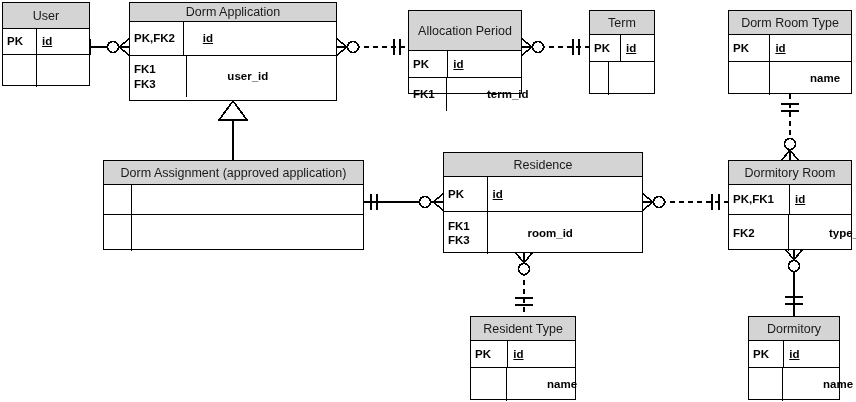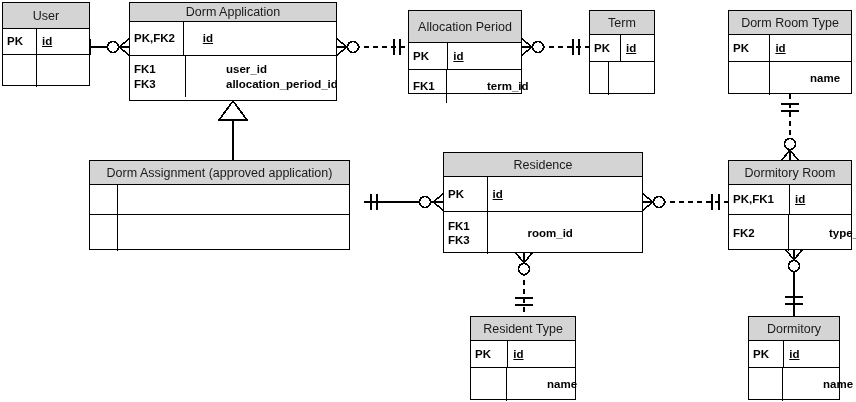--- a/index.html
+++ b/index.html
@@ -154,26 +154,25 @@
             <span class="attr-line pk-attr">id</span>
           </div>
         </div>
         <div class="ent-row last" style="height: 41px;">
           <div class="kcol" style="width: 58px;">
             <span class="attr-line">FK1</span>
             <span class="attr-line">FK3</span>
           </div>
           <div class="acol bold" style="width: 150px;">
             <span class="attr-line">user_id</span>
-            <span class="attr-line">allocation_period_id</span>
           </div>
         </div>
       </div>
       <div class="entity" style="left: 408px; top: 10px; width: 114px; height: 84px;">
-        <div class="ent-title" style="height: 32px;">Allocation Period</div>
+        <div class="ent-title" style="height: 40px;">Allocation Period</div>
         <div class="ent-row" style="height: 27px;">
           <div class="kcol" style="width: 40px;">
             <span class="attr-line">PK</span>
           </div>
           <div class="acol" style="width: 74px;">
             <span class="attr-line pk-attr">id</span>
           </div>
         </div>
         <div class="ent-row last" style="height: 33px;">
           <div class="kcol" style="width: 40px;">
@@ -215,21 +214,21 @@
         </div>
         <div class="ent-row last" style="height: 33px;">
           <div class="kcol" style="width: 42px;">
             <span class="attr-line"></span>
           </div>
           <div class="acol bold" style="width: 82px;">
             <span class="attr-line">name</span>
           </div>
         </div>
       </div>
-      <div class="entity" style="left: 89px; top: 160px; width: 261px; height: 90px;">
+      <div class="entity" style="left: 103px; top: 160px; width: 261px; height: 90px;">
         <div class="ent-title" style="height: 24px;">Dorm Assignment (approved application)</div>
         <div class="ent-row" style="height: 30px;">
           <div class="kcol" style="width: 28px;">
             <span class="attr-line"></span>
           </div>
           <div class="acol bold" style="width: 233px;">
             <span class="attr-line"></span>
           </div>
         </div>
         <div class="ent-row last" style="height: 36px;">

